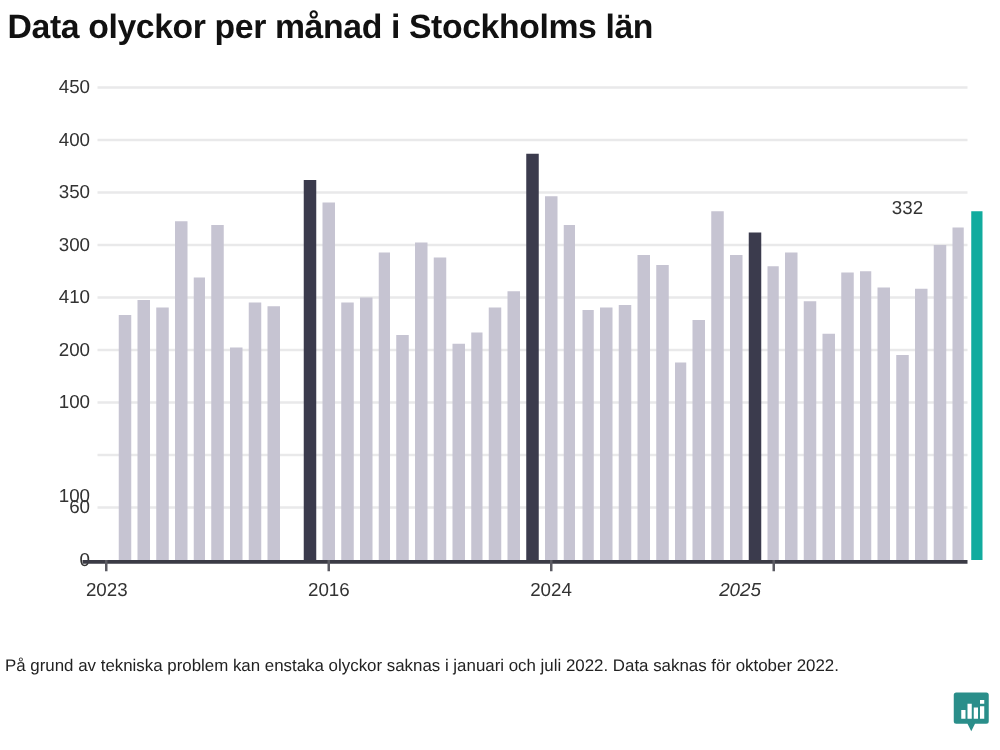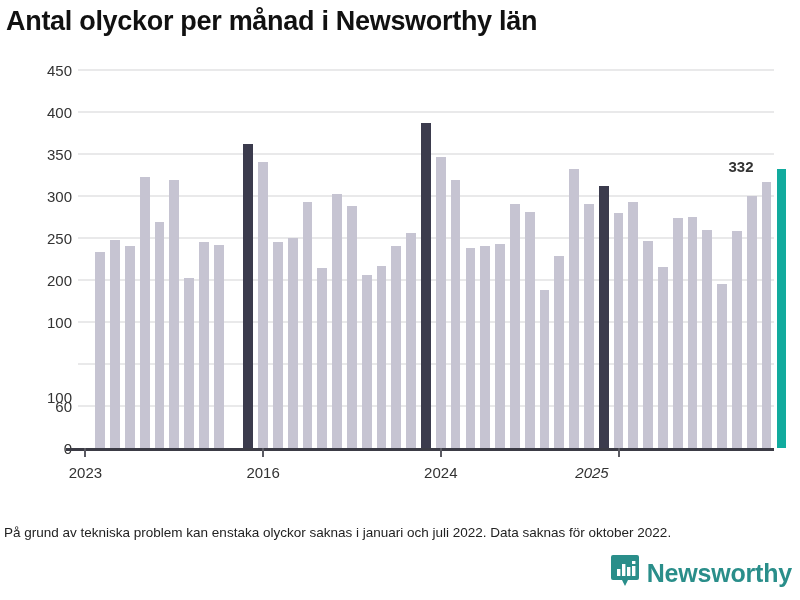--- a/index.html
+++ b/index.html
@@ -94,34 +94,34 @@
   #brand-name{
     font-size:25px;
     font-weight:bold;
     color:#2a8e8a;
     letter-spacing:-0.2px;
   }
 </style>
 </head>
 <body>
 
-<div id="chart-title">Antal olyckor per månad i Newsworthy län</div>
+<div id="chart-title">Data olyckor per månad i Stockholms län</div>
 
 <div id="plot-area">
     <div class="ytick-label" style="top: 378px;">0</div>
     <div class="gridline" style="top: 335px;"></div>
     <div class="ytick-label" style="top: 336px;">60</div>
     <div class="gridline" style="top: 293px;"></div>
     <div class="ytick-label" style="top: 279px; margin-top: 48px;">100</div>
     <div class="gridline" style="top: 251px;"></div>
     <div class="ytick-label" style="top: 252px;">100</div>
     <div class="gridline" style="top: 209px;"></div>
     <div class="ytick-label" style="top: 210px;">200</div>
     <div class="gridline" style="top: 167px;"></div>
-    <div class="ytick-label" style="top: 168px;">250</div>
+    <div class="ytick-label" style="top: 168px;">410</div>
     <div class="gridline" style="top: 125px;"></div>
     <div class="ytick-label" style="top: 126px;">300</div>
     <div class="gridline" style="top: 83px;"></div>
     <div class="ytick-label" style="top: 84px;">350</div>
     <div class="gridline" style="top: 41px;"></div>
     <div class="ytick-label" style="top: 42px;">400</div>
     <div class="gridline" style="top: -1px;"></div>
     <div class="ytick-label" style="top: 0px;">450</div>
     <div class="axis-base" style="top: 378px;"></div>
     <div class="bar" title="2022-02: 233" style="left: 17.326px; width: 9.77362px; height: 195.72px;"></div>
@@ -162,21 +162,21 @@
     <div class="bar" title="2025-02: 293" style="left: 550.432px; width: 9.77362px; height: 246.12px;"></div>
     <div class="bar" title="2025-03: 246" style="left: 565.241px; width: 9.77362px; height: 206.64px;"></div>
     <div class="bar" title="2025-04: 215" style="left: 580.049px; width: 9.77362px; height: 180.6px;"></div>
     <div class="bar" title="2025-05: 274" style="left: 594.858px; width: 9.77362px; height: 230.16px;"></div>
     <div class="bar" title="2025-06: 275" style="left: 609.666px; width: 9.77362px; height: 231px;"></div>
     <div class="bar" title="2025-07: 260" style="left: 624.475px; width: 9.77362px; height: 218.4px;"></div>
     <div class="bar" title="2025-08: 195" style="left: 639.283px; width: 9.77362px; height: 163.8px;"></div>
     <div class="bar" title="2025-09: 258" style="left: 654.092px; width: 9.77362px; height: 216.72px;"></div>
     <div class="bar" title="2025-10: 300" style="left: 668.9px; width: 9.77362px; height: 252px;"></div>
     <div class="bar" title="2025-11: 317" style="left: 683.709px; width: 9.77362px; height: 266.28px;"></div>
-    <div class="bar-label" style="left: 663px; top: 87.72px; font-weight: bold;">332</div>
+    <div class="bar-label" style="left: 648px; top: 87.72px;">332</div>
     <div class="bar accent" title="undefined: 332" style="left: 698.517px; width: 9.77362px; height: 278.88px;"></div>
     <div class="xtick" style="left: 6.40426px;"></div>
     <div class="xtick-label" style="left: 7.40426px;">2023</div>
     <div class="xtick" style="left: 184.106px;"></div>
     <div class="xtick-label" style="left: 185.106px;">2016</div>
     <div class="xtick" style="left: 361.809px;"></div>
     <div class="xtick-label" style="left: 362.809px;">2024</div>
     <div class="xtick" style="left: 539.511px;"></div>
     <div class="xtick-label" style="left: 514px; font-style: italic;">2025</div>
   </div>
@@ -187,14 +187,13 @@
   <span>
     <svg width="30" height="34" viewBox="0 0 30 34" aria-hidden="true">
       <path d="M3 1 h24 a2 2 0 0 1 2 2 v21 a2 2 0 0 1 -2 2 h-9 l-3 6 -3 -6 h-9 a2 2 0 0 1 -2 -2 v-21 a2 2 0 0 1 2 -2 z" fill="#2a8e8a"></path>
       <rect x="7" y="15" width="3.4" height="7" fill="#ffffff"></rect>
       <rect x="12" y="10" width="3.4" height="12" fill="#ffffff"></rect>
       <rect x="17" y="13" width="3.4" height="9" fill="#ffffff"></rect>
       <rect x="22" y="7" width="3.4" height="3" fill="#ffffff"></rect>
       <rect x="22" y="12" width="3.4" height="10" fill="#ffffff"></rect>
     </svg>
   </span>
-  <span id="brand-name">Newsworthy</span>
 </div>
 
 </body></html>

